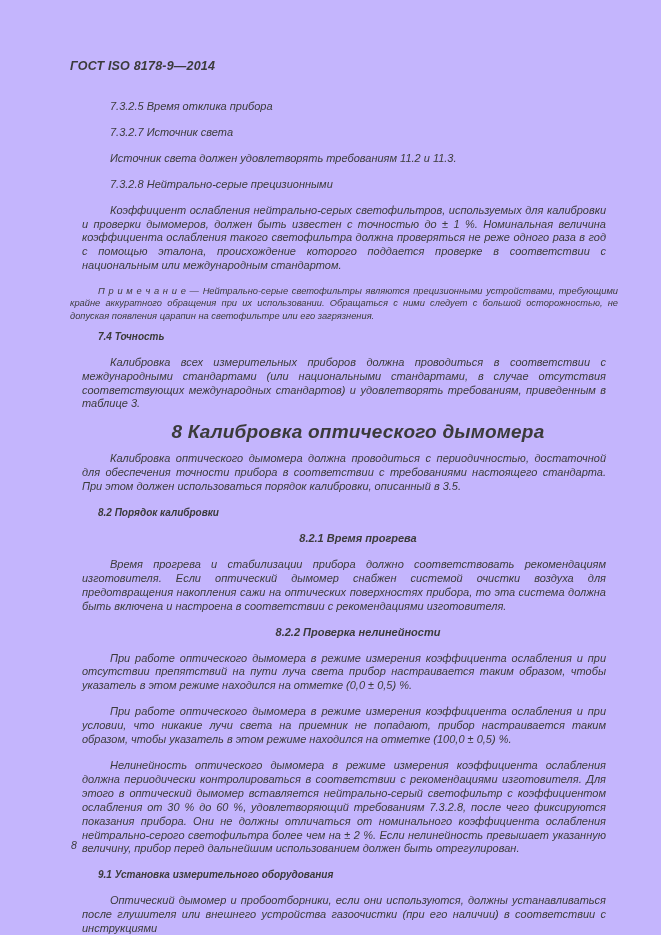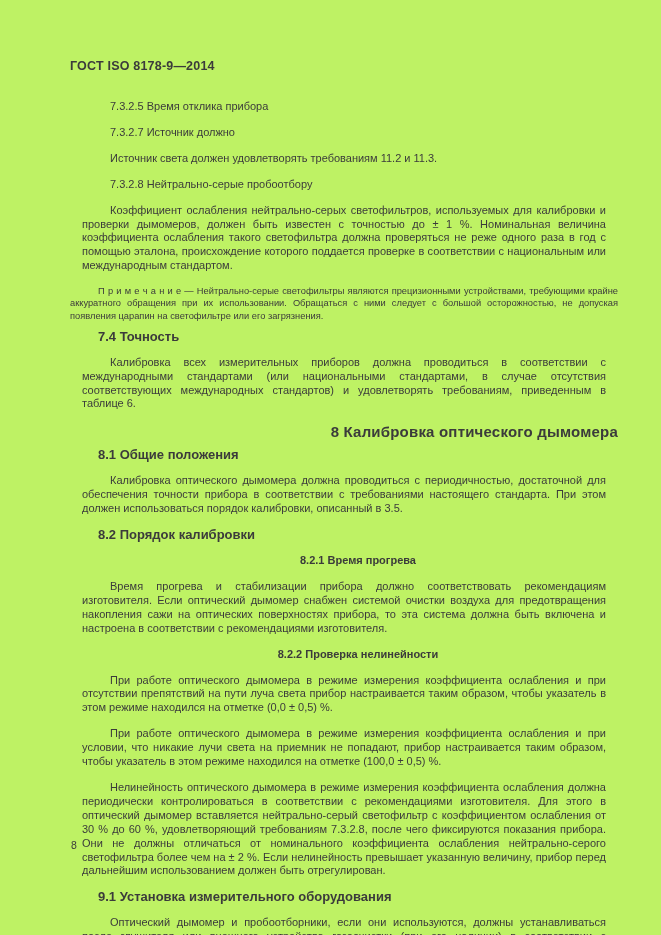--- a/index.html
+++ b/index.html
@@ -4,24 +4,25 @@
 <style>
   html, body {
     margin: 0;
     padding: 0;
     background: #ffffff;
   }
   .doc-page {
     position: relative;
     width: 661px;
     height: 935px;
-    background: #bef264;
+    background: #c4b5fd;
     font-family: "Liberation Sans", sans-serif;
     color: #3b3b3b;
     overflow: hidden;
+    font-style: italic;
   }
   .doc-header {
     position: absolute;
     left: 70px;
     top: 59px;
     font-size: 12.5px;
     font-weight: bold;
     letter-spacing: 0.2px;
   }
   .doc-body {
@@ -37,32 +38,32 @@
   .para {
     text-indent: 28px;
   }
   .clause-heading {
     font-weight: bold;
     text-indent: 28px;
     text-align: center;
   }
   .sub-heading {
     font-weight: bold;
-    font-size: 13px;
+    font-size: 10px;
     line-height: 14px;
     text-indent: 28px;
     text-align: left;
     margin: 8px 0 5px !important;
   }
   .section-heading {
     font-weight: bold;
-    font-size: 15px;
+    font-size: 19px;
     line-height: 17px;
     text-indent: 28px;
-    text-align: right;
+    text-align: center;
     letter-spacing: 0.2px;
     margin: 10px 0 7px !important;
   }
   .note {
     font-size: 9.3px;
     line-height: 12.2px;
     text-indent: 28px;
     margin: 12px 0 7px !important;
   }
   .page-number {
@@ -73,29 +74,28 @@
   }
 </style>
 </head>
 <body>
 
 <div class="doc-page">
   <div class="doc-header">ГОСТ ISO 8178-9—2014</div>
 
   <main class="doc-body">
       <p class="para">7.3.2.5 Время отклика прибора</p>
-      <p class="para">7.3.2.7 Источник должно</p>
+      <p class="para">7.3.2.7 Источник света</p>
       <p class="para">Источник света должен удовлетворять требованиям 11.2 и 11.3.</p>
-      <p class="para">7.3.2.8 Нейтрально-серые пробоотбору</p>
+      <p class="para">7.3.2.8 Нейтрально-серые прецизионными</p>
       <p class="para">Коэффициент ослабления нейтрально-серых светофильтров, используемых для калибровки и проверки дымомеров, должен быть известен с точностью до ± 1 %. Номинальная величина коэффициента ослабления такого светофильтра должна проверяться не реже одного раза в год с помощью эталона, происхождение которого поддается проверке в соответствии с национальным или международным стандартом.</p>
       <p class="note">П р и м е ч а н и е — Нейтрально-серые светофильтры являются прецизионными устройствами, требующими крайне аккуратного обращения при их использовании. Обращаться с ними следует с большой осторожностью, не допуская появления царапин на светофильтре или его загрязнения.</p>
       <p class="sub-heading">7.4 Точность</p>
-      <p class="para">Калибровка всех измерительных приборов должна проводиться в соответствии с международными стандартами (или национальными стандартами, в случае отсутствия соответствующих международных стандартов) и удовлетворять требованиям, приведенным в таблице 6.</p>
+      <p class="para">Калибровка всех измерительных приборов должна проводиться в соответствии с международными стандартами (или национальными стандартами, в случае отсутствия соответствующих международных стандартов) и удовлетворять требованиям, приведенным в таблице 3.</p>
       <p class="section-heading">8 Калибровка оптического дымомера</p>
-      <p class="sub-heading">8.1 Общие положения</p>
       <p class="para">Калибровка оптического дымомера должна проводиться с периодичностью, достаточной для обеспечения точности прибора в соответствии с требованиями настоящего стандарта. При этом должен использоваться порядок калибровки, описанный в 3.5.</p>
       <p class="sub-heading">8.2 Порядок калибровки</p>
       <p class="clause-heading">8.2.1 Время прогрева</p>
       <p class="para">Время прогрева и стабилизации прибора должно соответствовать рекомендациям изготовителя. Если оптический дымомер снабжен системой очистки воздуха для предотвращения накопления сажи на оптических поверхностях прибора, то эта система должна быть включена и настроена в соответствии с рекомендациями изготовителя.</p>
       <p class="clause-heading">8.2.2 Проверка нелинейности</p>
       <p class="para">При работе оптического дымомера в режиме измерения коэффициента ослабления и при отсутствии препятствий на пути луча света прибор настраивается таким образом, чтобы указатель в этом режиме находился на отметке (0,0 ± 0,5) %.</p>
       <p class="para">При работе оптического дымомера в режиме измерения коэффициента ослабления и при условии, что никакие лучи света на приемник не попадают, прибор настраивается таким образом, чтобы указатель в этом режиме находился на отметке (100,0 ± 0,5) %.</p>
       <p class="para">Нелинейность оптического дымомера в режиме измерения коэффициента ослабления должна периодически контролироваться в соответствии с рекомендациями изготовителя. Для этого в оптический дымомер вставляется нейтрально-серый светофильтр с коэффициентом ослабления от 30 % до 60 %, удовлетворяющий требованиям 7.3.2.8, после чего фиксируются показания прибора. Они не должны отличаться от номинального коэффициента ослабления нейтрально-серого светофильтра более чем на ± 2 %. Если нелинейность превышает указанную величину, прибор перед дальнейшим использованием должен быть отрегулирован.</p>
       <p class="sub-heading">9.1 Установка измерительного оборудования</p>
       <p class="para">Оптический дымомер и пробоотборники, если они используются, должны устанавливаться после глушителя или внешнего устройства газоочистки (при его наличии) в соответствии с инструкциями</p>

